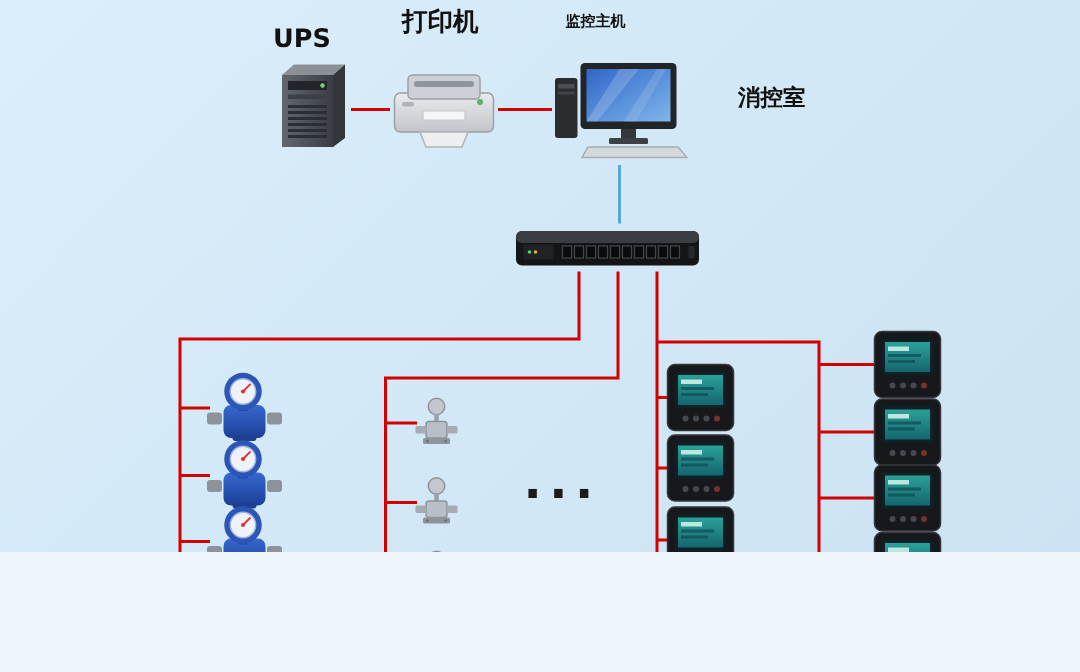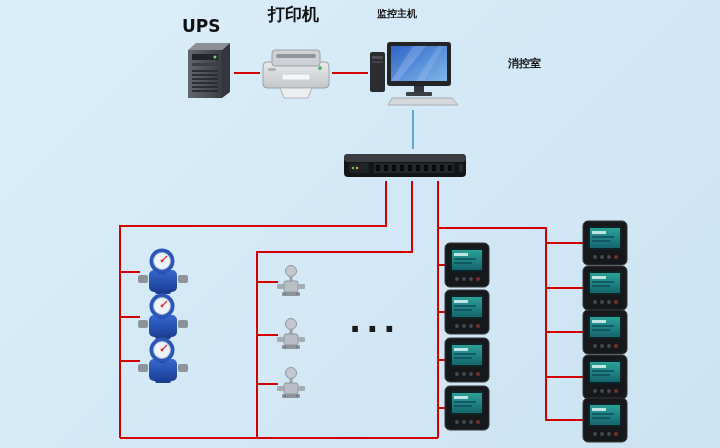--- a/index.html
+++ b/index.html
@@ -2,37 +2,37 @@
 <html style="--line-red: #d40000; --line-blue: #5aa7d8; --background-top: #dbeefb; --background-bottom: #cbe3f2;"><head>
 <meta charset="utf-8">
 <style>
   html,body{margin:0;padding:0;}
   body{
     font-family:"DejaVu Sans","Liberation Sans",sans-serif;
     background:#eef6fb;
   }
   .stage{
     position:relative;
-    width:720px;height:448px;
+    width:720px;height:368px;
     overflow:hidden;
     background:linear-gradient(135deg,var(--background-top,#dbeefb) 0%,var(--background-bottom,#cbe3f2) 100%);
   }
   .layer{position:absolute;left:0;top:0;}
   .wire-red{stroke:var(--line-red,#d40000);stroke-width:2;fill:none;}
   .wire-blue{stroke:var(--line-blue,#5aa7d8);stroke-width:2;fill:none;}
   .lbl{
     position:absolute;
     color:#111;
     font-weight:700;
     white-space:nowrap;
   }
   .lbl-ups{left:182px;top:16px;font-size:17px;font-weight:600;}
   .lbl-printer{left:268px;top:3px;font-size:17px;}
   .lbl-host{left:377px;top:7px;font-size:10px;}
-  .lbl-room{left:508px;top:56px;font-size:11px;}
+  .lbl-room{left:492px;top:56px;font-size:15px;}
   .lbl-ellipsis{
     left:349px;top:302px;
     font-size:32px;font-weight:900;
     letter-spacing:5px;color:#1b1b1b;
   }
 </style>
 </head>
 <body>
 
 <div class="stage">

